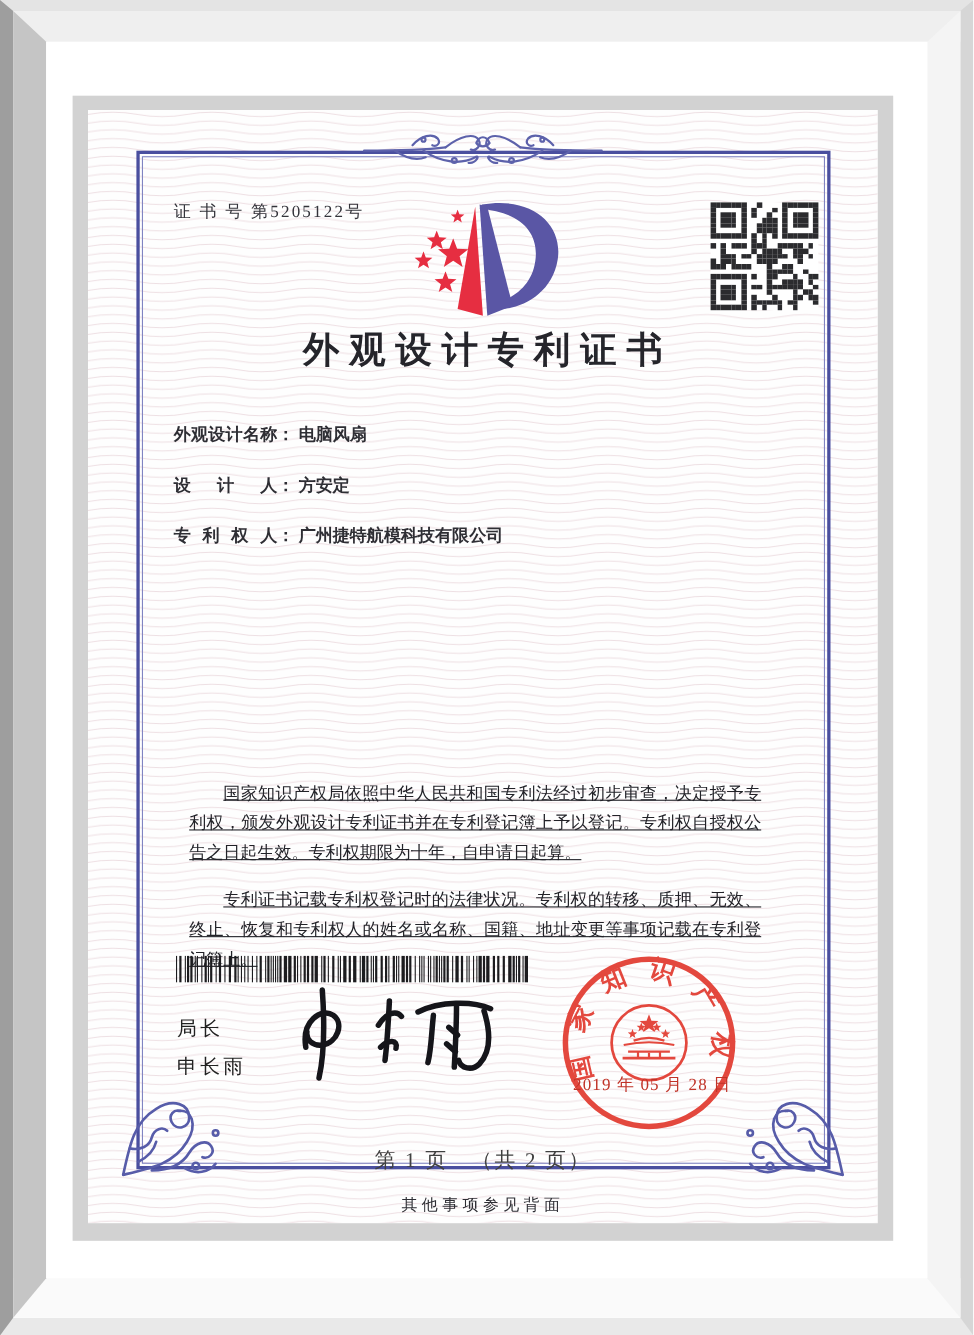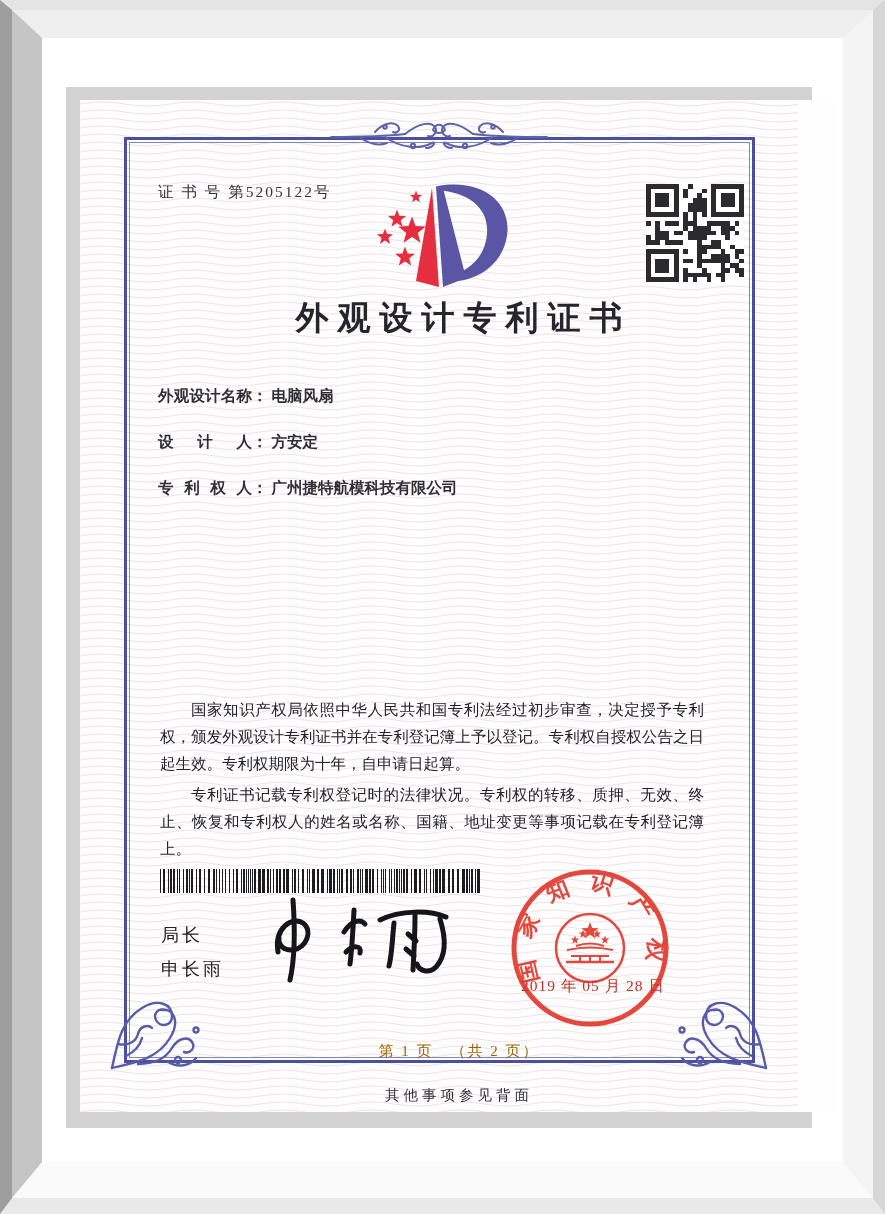--- a/index.html
+++ b/index.html
@@ -8,21 +8,21 @@
   
   .bevel-a{position:absolute;inset:0;box-sizing:border-box;border-style:solid;
            border-width:10px 12px 16px 12px;
            border-color:#e4e4e4 #d6d6d6 #e9e9e9 #9e9e9e;}
   .bevel-b{position:absolute;left:12px;top:10px;right:12px;bottom:16px;box-sizing:border-box;
            border-style:solid;border-width:28px 30px 36px 30px;
            border-color:#efefef #f4f4f4 #fafafa #c5c5c5;}
   .mat{position:absolute;left:42px;top:38px;right:42px;bottom:52px;background:#ffffff;}
   
   .paper-shadow{position:absolute;left:66px;top:87px;width:746px;height:1041px;background:#d2d2d2;}
-  .paper{position:absolute;left:80px;top:100px;width:718px;height:1012px;background:#fefefe;overflow:hidden;padding-left:40px;}
+  .paper{position:absolute;left:80px;top:100px;width:718px;height:1012px;background:#fefefe;overflow:hidden;}
   .paper svg.waves{position:absolute;inset:0;}
   
   .border-outer{position:absolute;left:44px;top:37px;width:631px;height:926px;box-sizing:border-box;
                 border:3px solid var(--border-blue,#4a4f9f);}
   .border-inner{position:absolute;inset:2px;border:1.5px solid var(--border-blue-light,#8084c2);}
   .orn{position:absolute;pointer-events:none;}
   
   .cert-no{position:absolute;left:78px;top:82px;font-size:15.5px;letter-spacing:2px;color:#33333a;}
   .logo{position:absolute;left:292px;top:74px;width:145px;height:132px;}
   .qr{position:absolute;left:566px;top:84px;width:98px;height:98px;display:grid;
@@ -36,35 +36,35 @@
           font-size:15.5px;color:#2e2e34;}
   .f-row{line-height:20px;white-space:nowrap;font-weight:bold;}
   .f-label{display:inline-block;width:94px;text-align:justify;text-align-last:justify;}
   .f-label.nat{width:auto;text-align-last:auto;}
   .f-colon{display:inline-block;}
   .f-value{display:inline-block;margin-left:4px;}
   .f-pair2{margin-left:46px;}
   
   .paras{position:absolute;left:76px;top:592px;width:552px;font-size:15.5px;line-height:27px;
          text-align:justify;color:#222228;}
-  .paras p{margin:4px;text-indent:2em;}
+  .paras p{margin:16px;text-indent:2em;text-decoration:underline;}
   
   .barcode{position:absolute;left:80px;top:769px;width:320px;height:24px;}
   .barcode b{position:absolute;top:0;bottom:0;background:#1c1c1f;}
   
   .director{position:absolute;left:81px;top:818px;font-family:"Liberation Sans","DejaVu Sans",sans-serif;
             font-size:18px;color:#222;letter-spacing:3px;line-height:34px;}
   .signature{position:absolute;left:168px;top:790px;width:230px;height:100px;}
   
   .seal{position:absolute;left:428px;top:766px;width:164px;height:164px;opacity:.93;}
   .seal-date{position:absolute;left:441px;top:876px;font-size:15.5px;letter-spacing:1px;
              color:var(--date-red,#c03328);white-space:nowrap;}
   
-  .page-info{position:absolute;left:0;right:0;top:942px;text-align:center;font-size:15px;
-             letter-spacing:2px;color:#a16207;}
+  .page-info{position:absolute;left:0;right:0;top:942px;text-align:center;font-size:19px;
+             letter-spacing:2px;color:#404040;}
   .back-note{position:absolute;left:0;right:0;top:986px;text-align:center;font-size:14.5px;
              letter-spacing:4px;color:#2e2e34;}
 </style>
 </head>
 <body>
 
 <div class="canvas">
 
   <div class="bevel-a"></div>
   <div class="bevel-b"></div>

